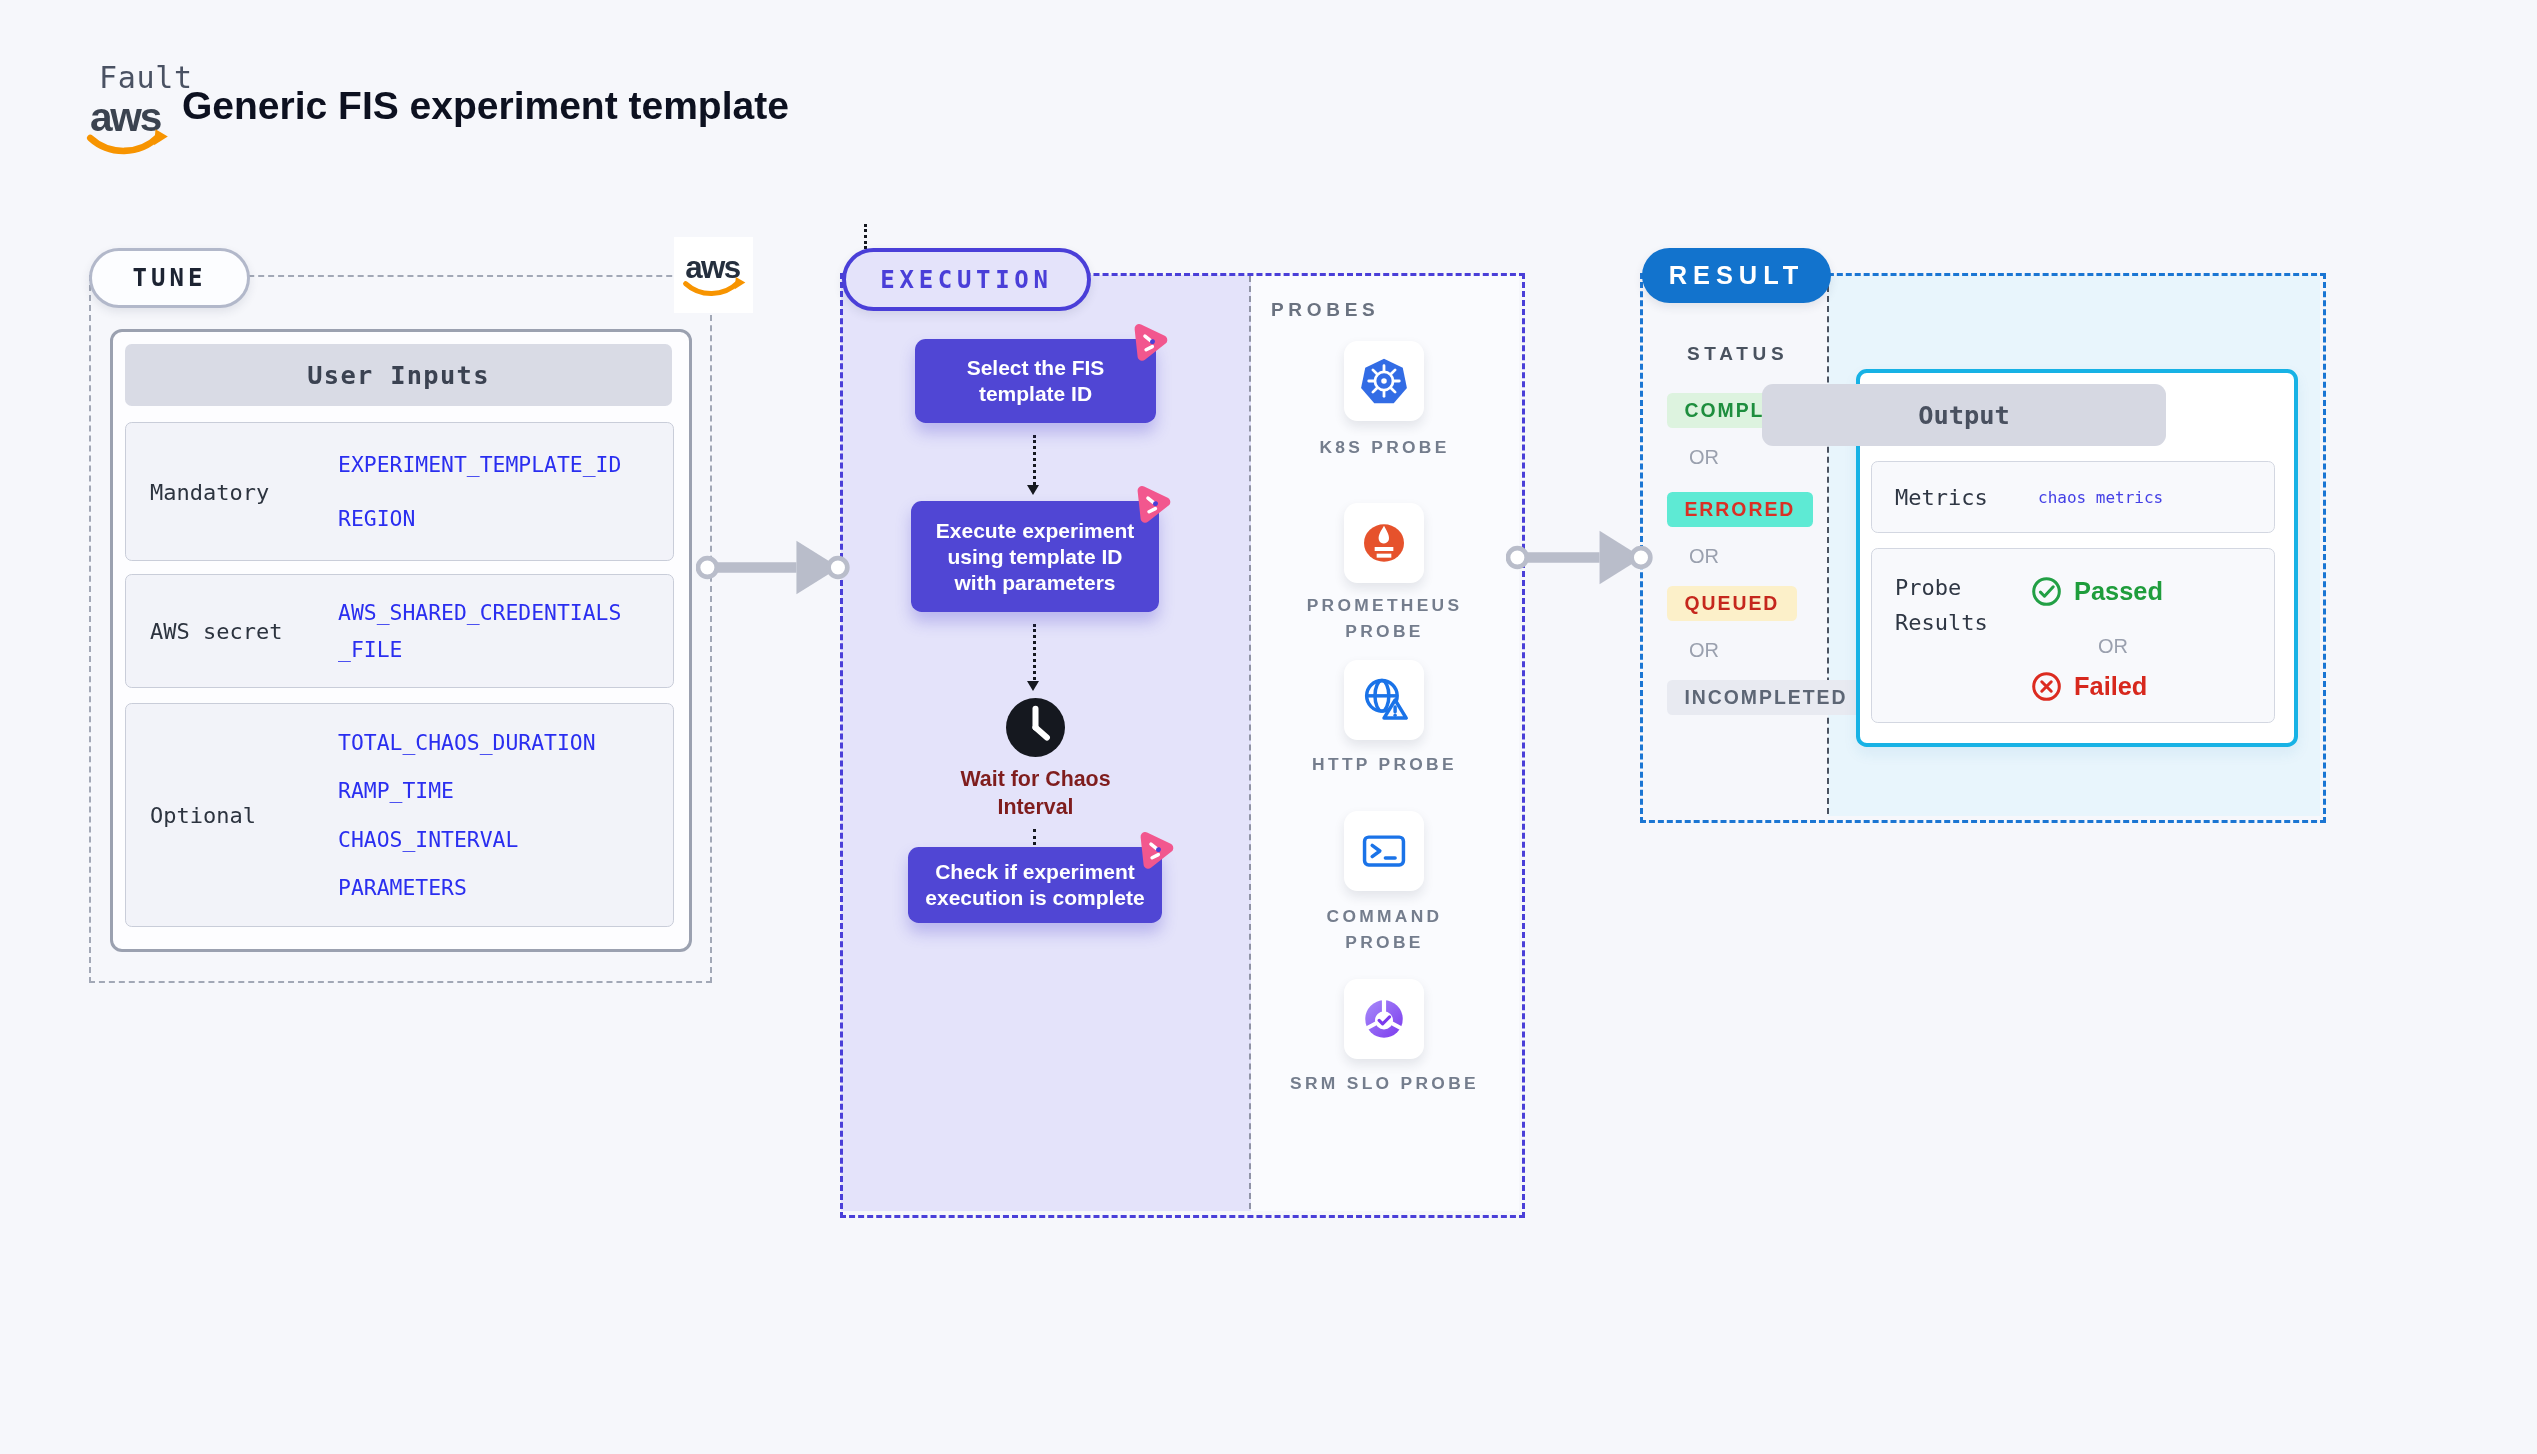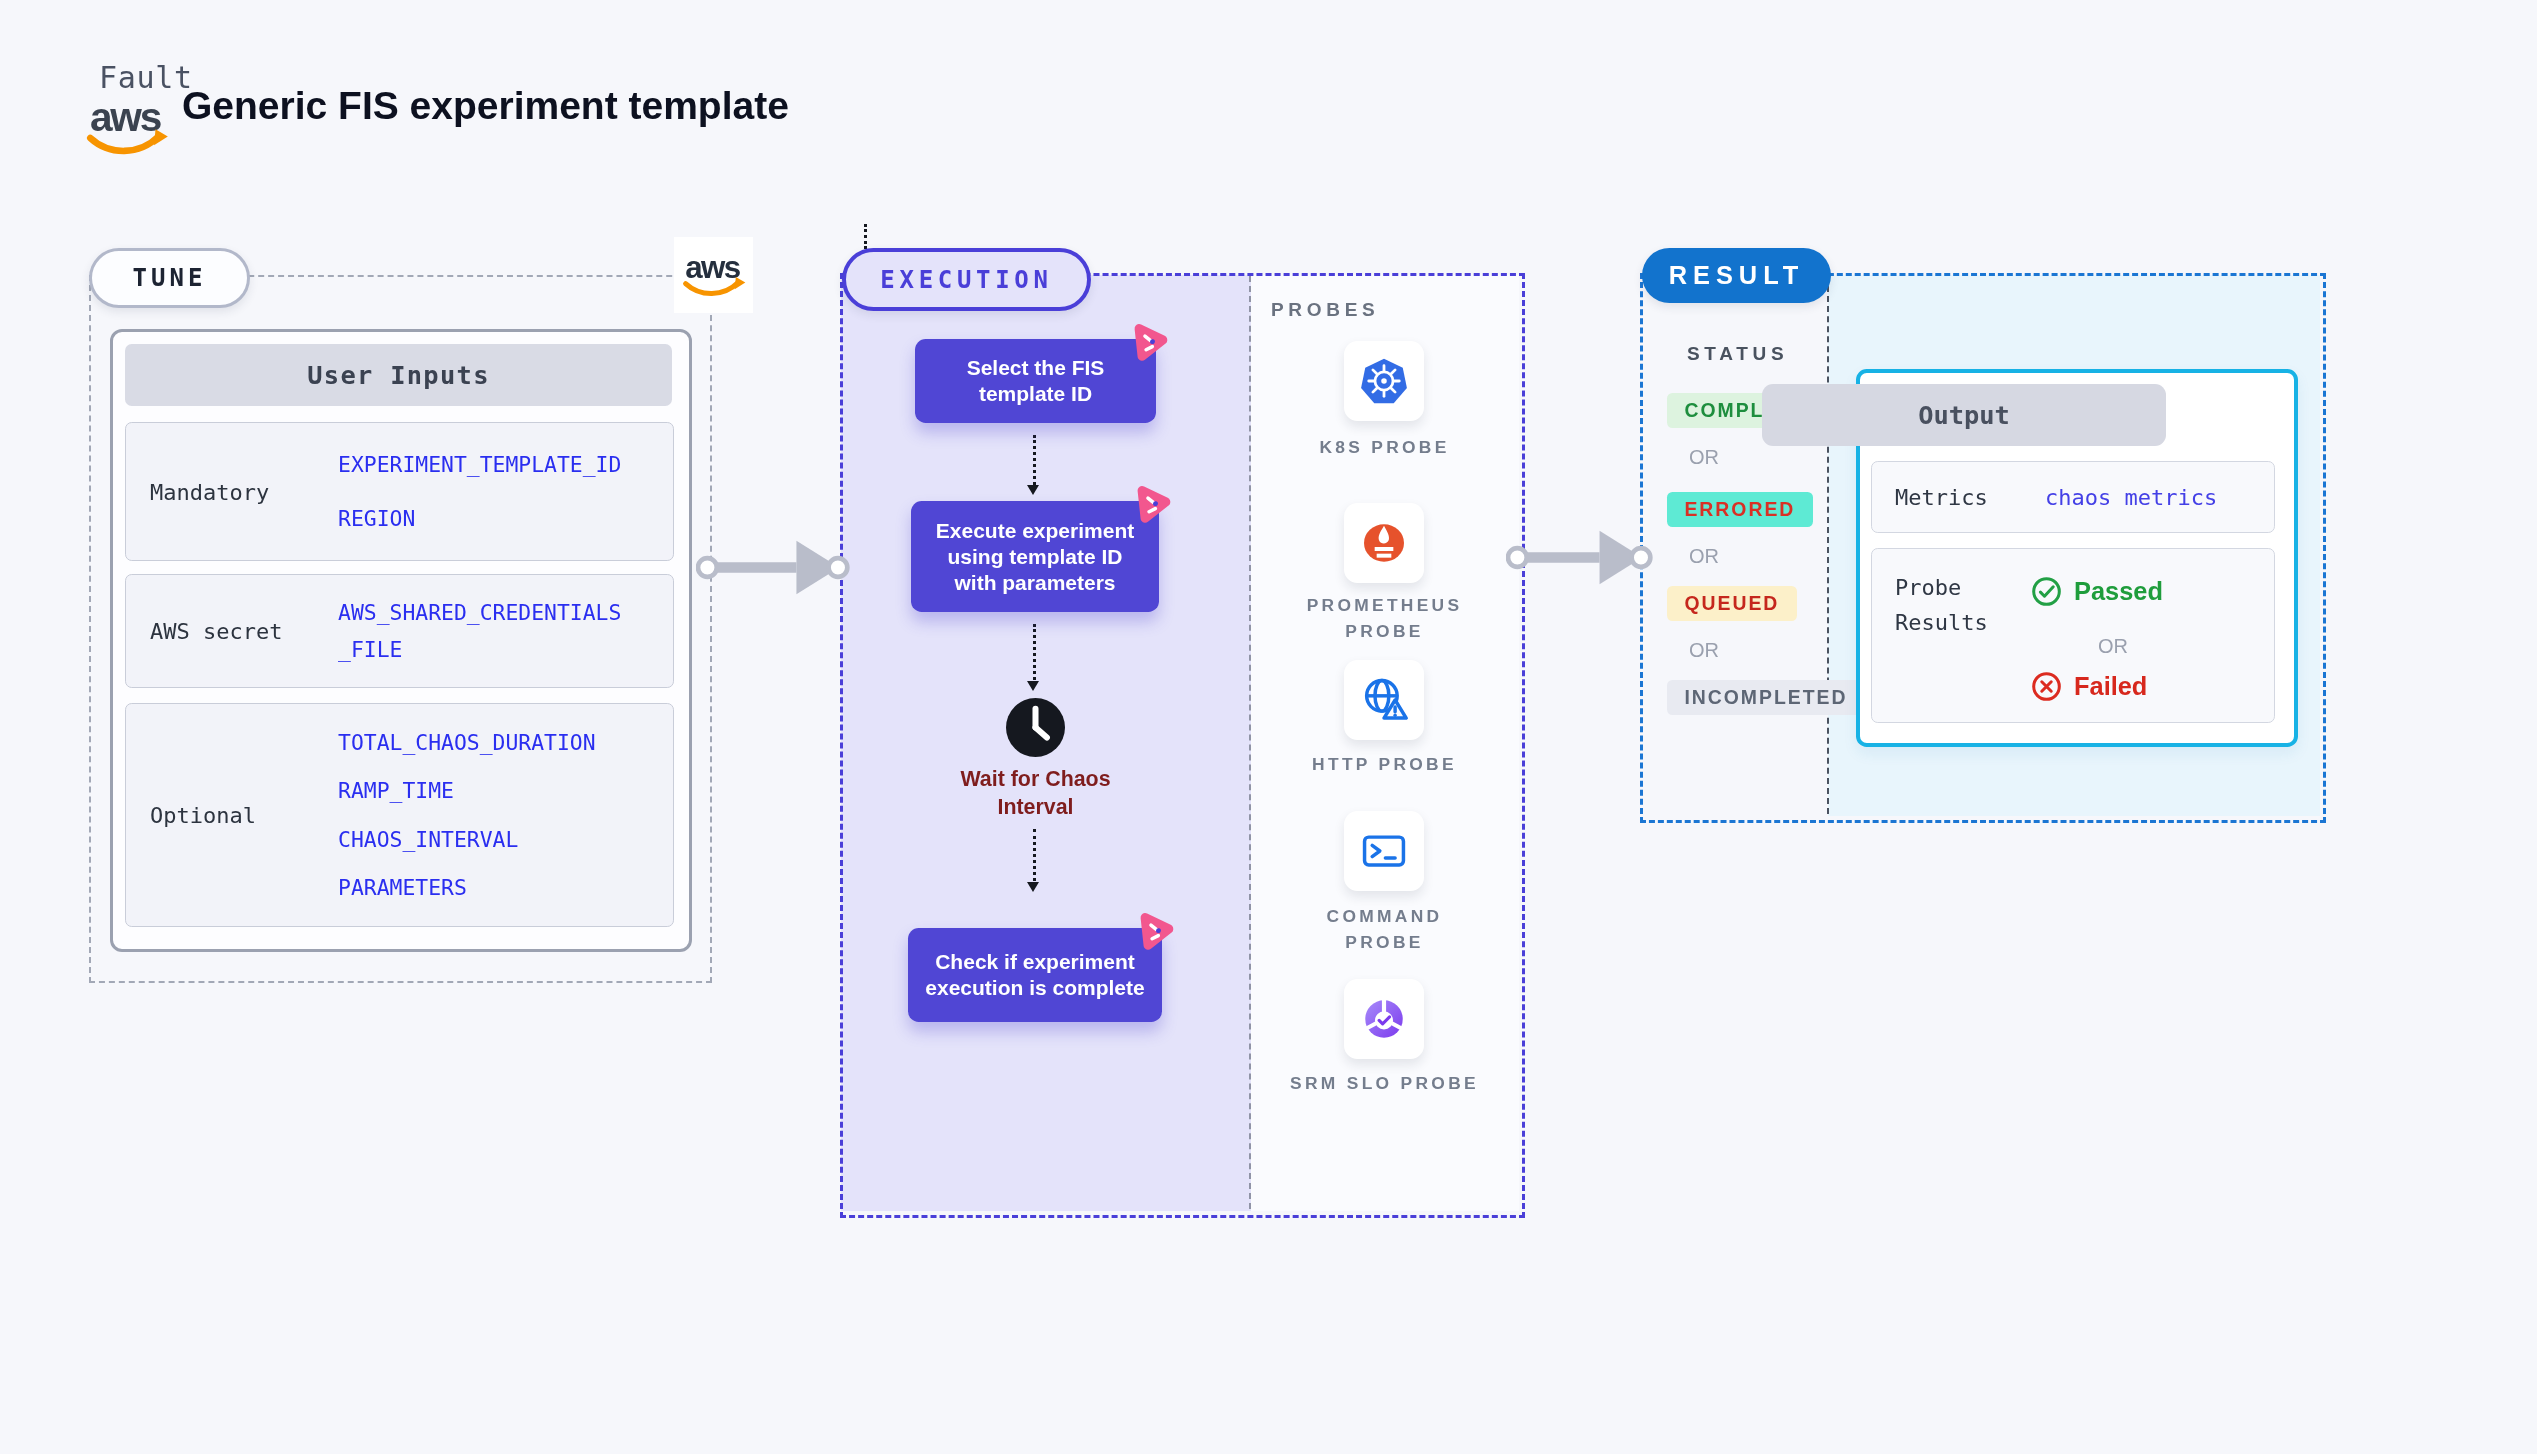--- a/index.html
+++ b/index.html
@@ -49,21 +49,21 @@
   .probes-bg{left:1251px;top:275px;width:268px;height:936px;background:#fafbfe;}
   .exec-border{left:840px;top:273px;width:679px;height:939px;border:3.3px dashed #4a3fd8;z-index:3;pointer-events:none;}
   .probes-divider{left:1249px;top:276px;height:933px;width:0;border-left:2.7px dashed #9094a6;z-index:2;}
   .exec-connector{left:864px;top:224px;height:25.4px;width:0;border-left:3.3px dotted #15181f;z-index:4;}
 
   .step{position:absolute;background:#5046d4;border-radius:10.7px;color:#ffffff;font-weight:700;font-size:21px;
         line-height:26px;text-align:center;display:flex;align-items:center;justify-content:center;
         box-shadow:0 9.4px 14.7px rgba(76,66,210,.28);z-index:4;}
   .step-1{left:915px;top:339px;width:241px;height:84px;padding:8px 19px;box-sizing:border-box;}
   .step-2{left:911px;top:501px;width:248px;height:111px;padding:0 16px;box-sizing:border-box;}
-  .step-3{left:908px;top:928px;width:254px;height:94px;padding:0 7px;box-sizing:border-box;}
+  .step-3{left:908px;top:847px;width:254px;height:76px;padding:0 7px;box-sizing:border-box;}
   .litmus-badge{position:absolute;top:-17.4px;right:-13.4px;width:42px;height:42px;}
 
   .darrow{position:absolute;left:1033px;width:0;border-left:3.3px dotted #15181f;z-index:3;}
   .darrow::after{content:'';position:absolute;left:-8.7px;bottom:-10.7px;width:0;height:0;
                  border:6.7px solid transparent;border-top:10.7px solid #15181f;}
   .da-1{top:435px;height:55px;}
   .da-2{top:624px;height:62px;}
   .da-3{top:829px;height:58px;}
 
   .clock-wrap{left:1006px;top:698px;width:59px;height:59px;z-index:4;}
@@ -95,21 +95,21 @@
   .output-card{left:1856px;top:369px;width:434px;height:370px;background:#ffffff;border:4px solid #17b2e5;
                border-radius:10.7px;z-index:4;box-shadow:0 6.7px 13.4px rgba(23,120,180,.08);}
   .output-header{left:1762px;top:384px;width:404px;height:62px;background:#d6d8e2;border-radius:11px;z-index:5;
                  display:flex;align-items:center;justify-content:center;font-size:25.4px;font-weight:700;color:#49505f;}
   .out-row{position:absolute;left:1871px;width:404px;background:#f8f9fc;border:1.3px solid #d3d7e1;border-radius:6.7px;z-index:5;box-sizing:border-box;}
   .or-metrics{top:461px;height:72px;}
   .or-probe{top:548px;height:175px;}
   .olabel{position:absolute;left:23px;font-size:22px;color:#2f3744;}
   .or-metrics .olabel{top:50%;transform:translateY(-50%);}
   .or-probe .olabel{top:21.4px;width:114px;line-height:35px;}
-  .metrics-value{position:absolute;left:173px;top:50%;transform:translateY(-50%);font-size:22px;font-weight:500;}
+  .metrics-value{position:absolute;left:166px;top:50%;transform:translateY(-50%);font-size:16px;font-weight:500;}
   .p-line{position:absolute;left:159px;display:flex;align-items:center;gap:12px;font-size:25.4px;font-weight:700;}
   .p-passed{top:27px;}
   .p-failed{top:122px;}
   .or-inline{position:absolute;left:226px;top:86px;font-size:20px;font-weight:500;color:#9aa0ae;}
 </style>
 </head>
 <body>
 
 <div class="canvas">
 

